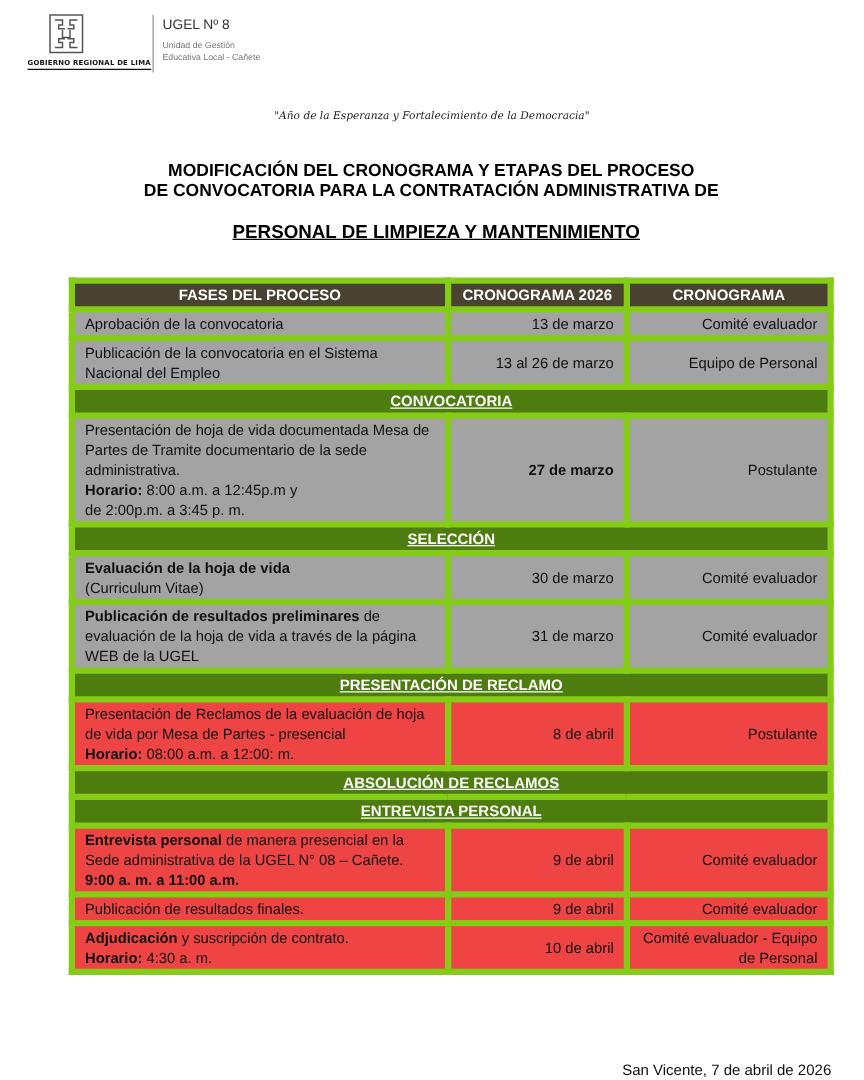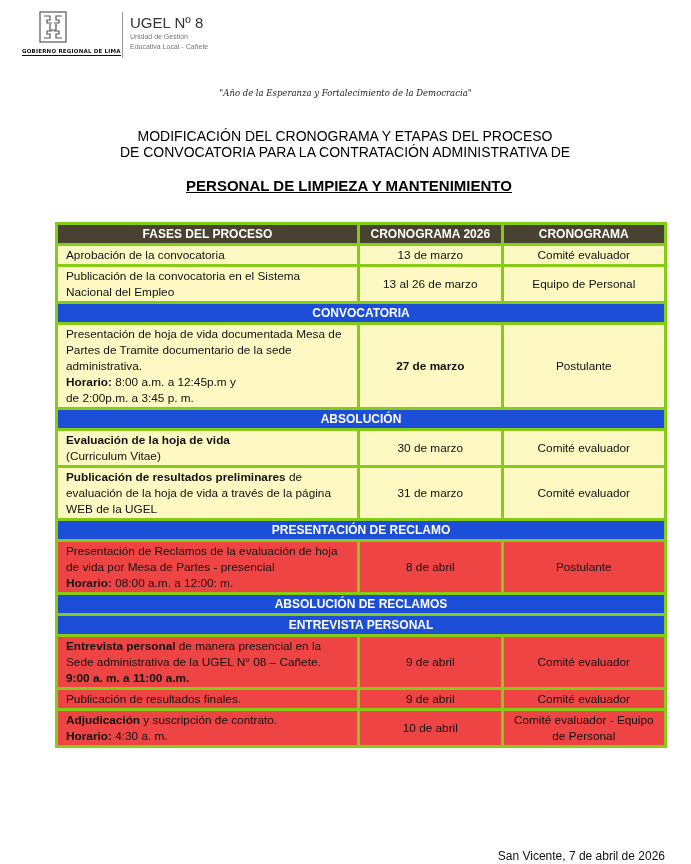--- a/index.html
+++ b/index.html
@@ -8,51 +8,51 @@
       font-family: "Liberation Sans", sans-serif; color: #111;
     }
     .header-logos { position: absolute; left: 20px; top: 8px; height: 52px; width: 240px; }
     .gore-logo { position: absolute; left: 18px; top: 2px; width: 30px; height: 34px; }
     .gore-text {
       position: absolute; left: 2px; top: 40px; font-size: 5.5px; font-weight: bold;
       letter-spacing: 0.2px; white-space: nowrap; border-bottom: 1.5px solid #111; padding-bottom: 1px;
       font-family: "DejaVu Sans", sans-serif;
     }
     .logo-divider { position: absolute; left: 102px; top: 4px; width: 1px; height: 46px; background: #999; }
-    .ugel-title { position: absolute; left: 110px; top: 6px; font-size: 15px; color: #333; }
+    .ugel-title { position: absolute; left: 110px; top: 6px; font-size: 11px; color: #333; }
     .ugel-sub1 { position: absolute; left: 110px; top: 25px; font-size: 7px; color: #777; }
     .ugel-sub2 { position: absolute; left: 110px; top: 35px; font-size: 7px; color: #777; }
     .year-motto {
       position: absolute; left: 0; width: 691px; top: 88px; text-align: center;
       font-family: "DejaVu Serif", serif; font-style: italic; font-size: 8.5px; color: #222;
     }
     .doc-title {
       position: absolute; left: 60px; width: 570px; top: 128px; text-align: center;
-      font-weight: normal; font-size: 14px; line-height: 16px; color: #000;
+      font-weight: bold; font-size: 14px; line-height: 16px; color: #000;
     }
     .doc-subtitle {
       position: absolute; left: 64px; width: 570px; top: 177px; text-align: center;
       font-weight: bold; font-size: 15px; text-decoration: underline; color: #000;
     }
     table.schedule {
       position: absolute; left: 55px; top: 222px; width: 612px;
       border-collapse: collapse; font-size: 11.8px; color: #111;
     }
     table.schedule td, table.schedule th {
-      border: 3px solid #84cc16; padding: 1px 8px; vertical-align: middle; line-height: 16px;
+      border: 5px solid #84cc16; padding: 1px 8px; vertical-align: middle; line-height: 16px;
     }
     table.schedule th {
       background: #4a4230; color: #fff; font-weight: bold; font-size: 12px; text-align: center;
       padding: 1px 4px; height: 16px;
     }
     col.c1 { width: 304px; } col.c2 { width: 144px; } col.c3 { width: 164px; }
-    tr.section th { background: #1d4ed8; }
-    tr.beige td { background: #fef9c3; }
+    tr.section th { background: #4d7c0f; text-decoration: underline; }
+    tr.beige td { background: #a3a3a3; }
     tr.white td { background: #ef4444; }
-    td.center { text-align: center; }
+    td.center { text-align: right; }
     td.nowrap-resp { padding: 1px 2px; }
     b { font-weight: bold; }
     .footer-date { position: absolute; right: 26px; top: 849px; font-size: 12px; color: #111; }
   </style>
 </head>
 <body>
 
 <div class="header-logos">
   <svg class="gore-logo" viewBox="0 0 30 34">
     <g fill="none" stroke="#555" stroke-width="1.2">
@@ -104,21 +104,21 @@
     <tr class="section">
       <th colspan="3">CONVOCATORIA</th>
     </tr>
     <tr class="beige" style="height:84px">
       <td><span>Presentación de hoja de vida documentada Mesa de Partes de Tramite documentario de la sede administrativa.</span><br><b>Horario:</b><span> 8:00 a.m. a 12:45p.m y</span><br><span>de 2:00p.m. a 3:45 p. m.</span></td>
       <td class="center"><b>27 de marzo</b></td>
       <td class="center">Postulante</td>
     </tr>
 
     <tr class="section">
-      <th colspan="3">ABSOLUCIÓN</th>
+      <th colspan="3">SELECCIÓN</th>
     </tr>
     <tr class="beige" style="height:34px">
       <td><b>Evaluación de la hoja de vida</b><br><span>(Curriculum Vitae)</span></td>
       <td class="center">30 de marzo</td>
       <td class="center">Comité evaluador</td>
     </tr>
     <tr class="beige" style="height:50px">
       <td><b>Publicación de resultados preliminares</b><span> de evaluación de la hoja de vida a través de la página WEB de la UGEL</span></td>
       <td class="center">31 de marzo</td>
       <td class="center">Comité evaluador</td>

